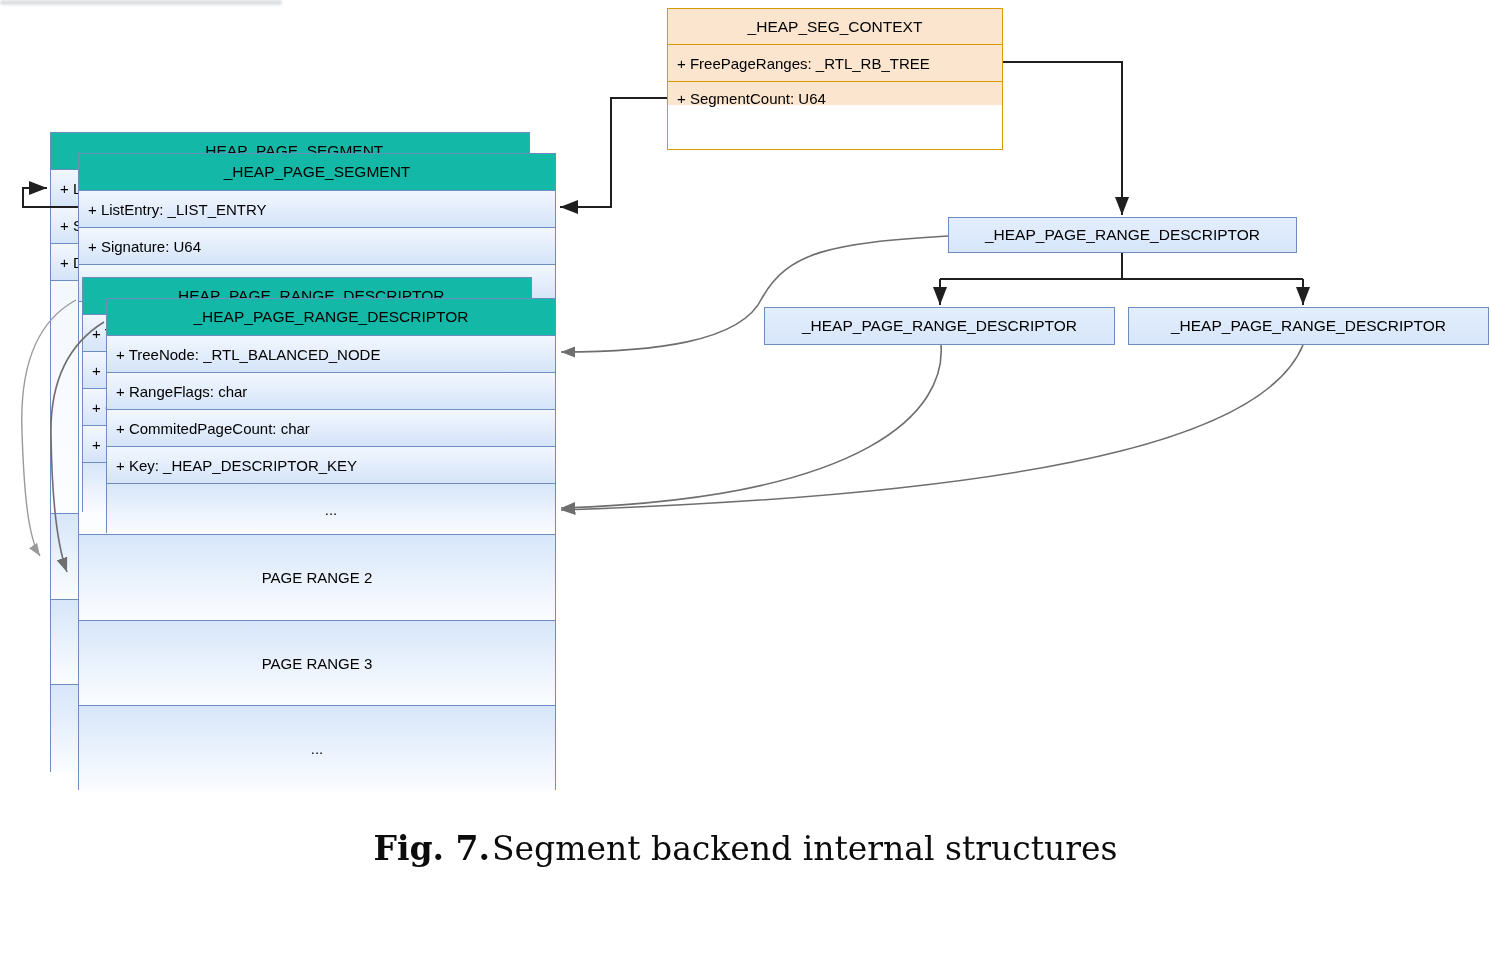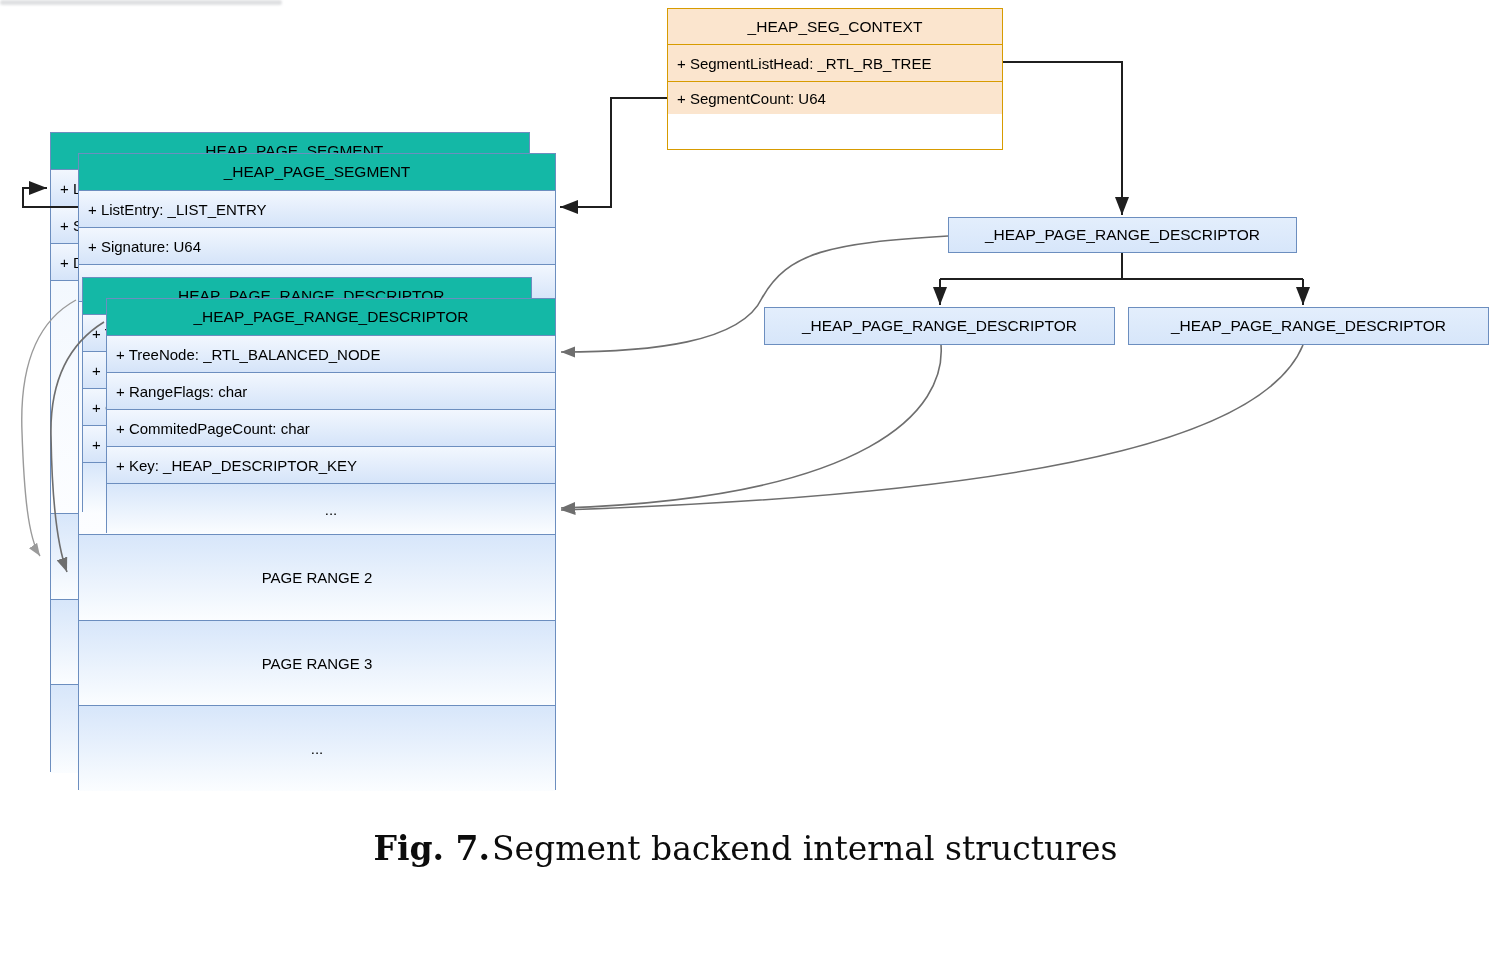--- a/index.html
+++ b/index.html
@@ -20,21 +20,21 @@
   .fld{background:linear-gradient(180deg,#f2f7fe 0%,#d5e4f9 100%);padding-left:9px;}
   .orange .fld{background:#fbe5ce;padding-left:9px;}
   .sp{background:linear-gradient(180deg,#f3f8fe 0%,#fcfdff 100%);}
   .big{
     background:linear-gradient(180deg,#d7e6fa 0%,#fbfdff 100%);
     display:flex;align-items:center;justify-content:center;text-align:center;
   }
   .h35{height:35px;line-height:35px;}
   .h36{height:36px;line-height:36px;}
   .h37{height:37px;line-height:37px;}
-  .h33{height:33px;line-height:33px;}
+  .h33{height:24px;line-height:33px;}
   .node{
     position:absolute;box-sizing:border-box;border:1px solid #6c8ebf;
     background:linear-gradient(180deg,#e3eefc 0%,#d7e6fa 100%);
     display:flex;align-items:center;justify-content:center;
     font-size:15.5px;white-space:nowrap;
   }
   .wires{position:absolute;left:0;top:0;pointer-events:none;}
   .caption{
     position:absolute;left:0;right:0;top:829px;text-align:center;
     font-family:"DejaVu Serif","Liberation Serif",serif;font-size:33px;color:#0c0c0c;
@@ -87,21 +87,21 @@
     <div class="row hdr h36">_HEAP_PAGE_RANGE_DESCRIPTOR</div>
     <div class="row fld h37">+ TreeNode: _RTL_BALANCED_NODE</div>
     <div class="row fld h37">+ RangeFlags: char</div>
     <div class="row fld h37">+ CommitedPageCount: char</div>
     <div class="row fld h37">+ Key: _HEAP_DESCRIPTOR_KEY</div>
     <div class="row big" style="height:51px">...</div>
   </div>
 
   <div class="box orange" style="left:667px;top:8px;width:336px;height:142px">
     <div class="row hdr h35">_HEAP_SEG_CONTEXT</div>
-    <div class="row fld h37">+ SegmentListHead: _RTL_RB_TREE</div>
+    <div class="row fld h37">+ FreePageRanges: _RTL_RB_TREE</div>
     <div class="row fld h33">+ SegmentCount: U64</div>
   </div>
 
   <div class="node" style="left:948px;top:217px;width:349px;height:36px">_HEAP_PAGE_RANGE_DESCRIPTOR</div>
   <div class="node" style="left:764px;top:307px;width:351px;height:38px">_HEAP_PAGE_RANGE_DESCRIPTOR</div>
   <div class="node" style="left:1128px;top:307px;width:361px;height:38px">_HEAP_PAGE_RANGE_DESCRIPTOR</div>
 
   <svg class="wires" width="1491" height="959" viewBox="0 0 1491 959">
     <defs>
       <marker id="ab" markerWidth="9" markerHeight="7" refX="9" refY="3.5" orient="auto">

